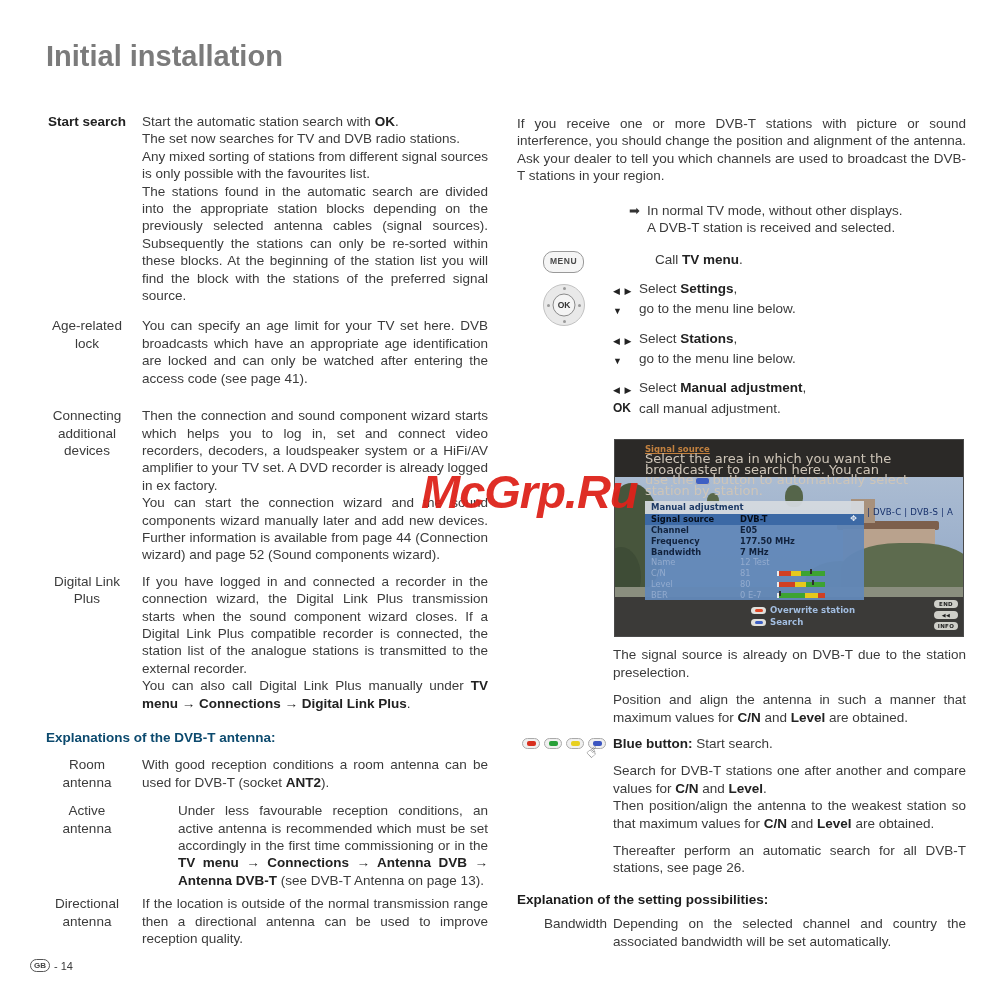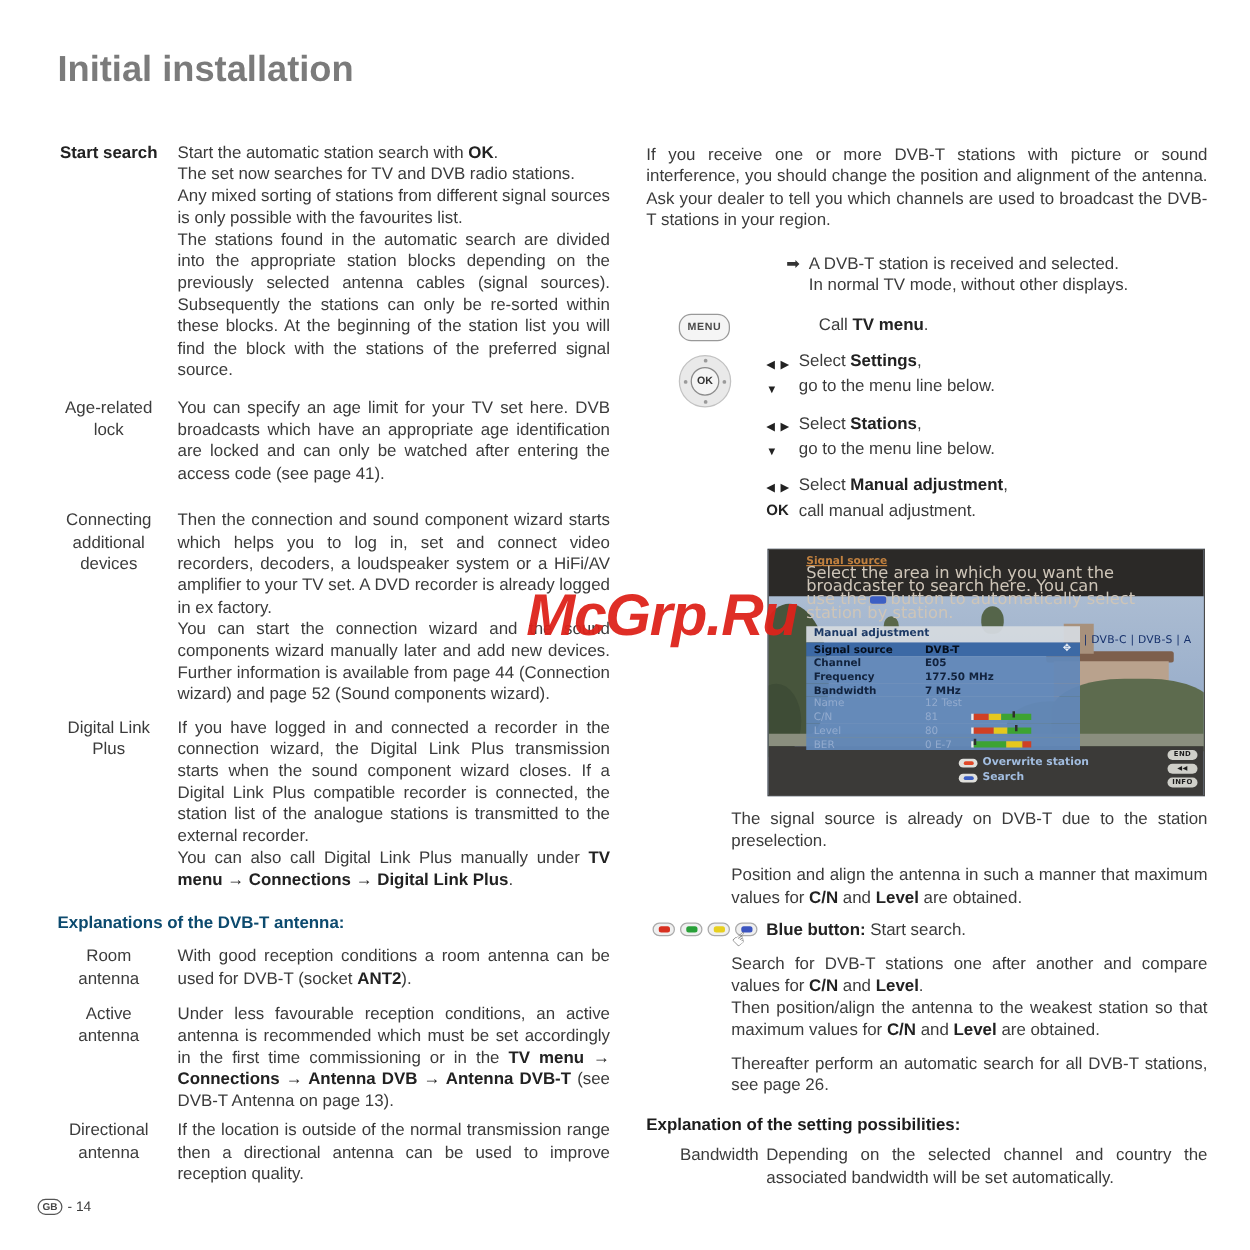--- a/index.html
+++ b/index.html
@@ -14,21 +14,21 @@
              letter-spacing:-1px;opacity:0.95;pointer-events:none;}
   
   .leftcol{position:absolute;left:46px;top:113px;width:442px;font-size:13.5px;line-height:17.4px;}
   .lsec{display:flex;}
   .lsec .lab{width:82px;margin-right:14px;text-align:center;flex:none;color:#3b3b3b;}
   .lsec .lab.bold{font-weight:bold;color:#222;}
   .lsec .txt{flex:1;text-align:justify;}
   .lsec .txt p{margin:0;}
   .ls2{margin-top:13px;} .ls3{margin-top:20px;} .ls4{margin-top:9px;}
   .lhead{margin-top:17px;font-weight:bold;color:#0c4a6e;}
-  .ls5{margin-top:10px;} .ls6{margin-top:11px;} .ls7{margin-top:6px;}
+  .ls5{margin-top:10px;} .ls6{margin-top:11px;gap:36px;} .ls7{margin-top:6px;}
 
   .rightcol{position:absolute;left:517px;top:112px;width:449px;font-size:13.5px;line-height:17.4px;}
   .rhead{font-size:20px;font-weight:bold;color:#151515;line-height:24px;}
   .intro{margin-top:3px;text-align:justify;}
   .note{margin-top:17px;margin-left:112px;display:flex;}
   .note .na{width:18px;flex:none;color:#333;font-size:13px;}
   .menurow{margin-top:15px;display:flex;align-items:flex-start;gap:42px;}
   .gut{width:96px;flex:none;}
   .rtxt{flex:1;text-align:justify;}
   .menu-pill{display:inline-block;margin-left:26px;border:1.5px solid #999;border-radius:10px;background:#f5f5f5;
@@ -42,21 +42,21 @@
   .okpad i{position:absolute;width:3px;height:3px;border-radius:50%;background:#9a9a9a;}
   .okpad .d-t{left:19px;top:2px;} .okpad .d-b{left:19px;bottom:2px;}
   .okpad .d-l{left:3px;top:19px;} .okpad .d-r{right:3px;top:19px;}
   .steps{flex:1;}
   .step{margin-bottom:9px;}
   .sline{display:flex;}
   .kcell{width:26px;flex:none;font-size:9px;color:#222;padding-top:3px;letter-spacing:1px;}
   .kcell.okk{font-size:12px;font-weight:bold;color:#222;padding-top:0;letter-spacing:0;}
   .stext{flex:1;}
   .shotrow{margin-top:13px;margin-left:97px;}
-  .post{margin-top:10px;margin-left:68px;text-align:justify;}
+  .post{margin-top:10px;margin-left:96px;text-align:justify;}
   .bluerow{margin-top:9px;display:flex;}
   .ckeys{position:relative;margin-left:5px;margin-top:3px;display:flex;gap:4px;}
   .ckey{width:18px;height:11px;border-radius:6px;background:#f0f0f0;border:1px solid #aaa;
         display:flex;align-items:center;justify-content:center;box-sizing:border-box;}
   .ckey i{display:block;width:9px;height:4.5px;border-radius:2px;}
   .hand{position:absolute;left:64px;top:5px;font-size:15px;color:#444;transform:rotate(-40deg);}
   .p0{margin:0;text-align:justify;}
   .rhead2{margin-top:14px;font-weight:bold;color:#1c1c1c;}
   .bwrow{margin-top:7px;display:flex;}
   .bwlab{width:90px;flex:none;text-align:right;}
@@ -88,21 +88,21 @@
   .prow .pv{position:absolute;left:95px;top:0;font-weight:bold;}
   .prow.sel{background:#3c69a5;color:#050e1c;}
   .prow.dim{color:#93abce;}
   .prow.dim .pl,.prow.dim .pv{font-weight:normal;}
   .movex{position:absolute;right:7px;top:0;color:#eef2f8;font-size:8px;}
   .bar{position:absolute;left:132px;top:3px;width:46px;height:5px;display:flex;border-left:2px solid #ececec;}
   .bar i{display:block;height:5px;}
   .mark{position:absolute;top:-2px;width:2px;height:9px;background:#2e2e2e;}
   .altsrc{position:absolute;left:252px;top:64px;z-index:10;font-size:8.6px;font-weight:normal;color:#16306b;letter-spacing:0.2px;}
   .tv-bot{position:absolute;left:0;right:0;bottom:0;height:39px;background:#3b3a38;z-index:5;}
-  .legend{position:absolute;left:152px;top:7px;}
+  .legend{position:absolute;left:136px;top:7px;}
   .lrow{display:flex;align-items:center;gap:4px;height:12px;}
   .lpill{width:15px;height:7px;border-radius:4px;background:#e0e0dc;display:flex;align-items:center;justify-content:center;}
   .lpill i{display:block;width:8px;height:3.5px;border-radius:2px;}
   .ltext{font-size:8.6px;font-weight:bold;color:#a2bde0;}
   .corner{position:absolute;right:5px;top:3px;display:flex;flex-direction:column;gap:3px;}
   .cpill{width:24px;height:8px;border-radius:4px;background:#cfcfc9;color:#1c1c1c;font-size:5.5px;font-weight:bold;
          display:flex;align-items:center;justify-content:center;letter-spacing:0.3px;}
 </style>
 </head>
 <body>
@@ -171,22 +171,22 @@
 
   </div>
 
   <div class="rightcol">
 
     <div class="intro">If you receive one or more DVB-T stations with picture or sound interference, you should change the position and alignment of the antenna. Ask your dealer to tell you which channels are used to broadcast the DVB-T stations in your region.</div>
 
     <div class="note">
       <div class="na">➡</div>
       <div>
+        <div>In normal TV mode, without other displays.</div>
         <div>A DVB-T station is received and selected.</div>
-        <div>In normal TV mode, without other displays.</div>
       </div>
     </div>
 
     <div class="menurow">
       <div class="gut">
         <span class="menu-pill">MENU</span>
       </div>
       <div class="rtxt">Call <b>TV menu</b>.</div>
     </div>
 

